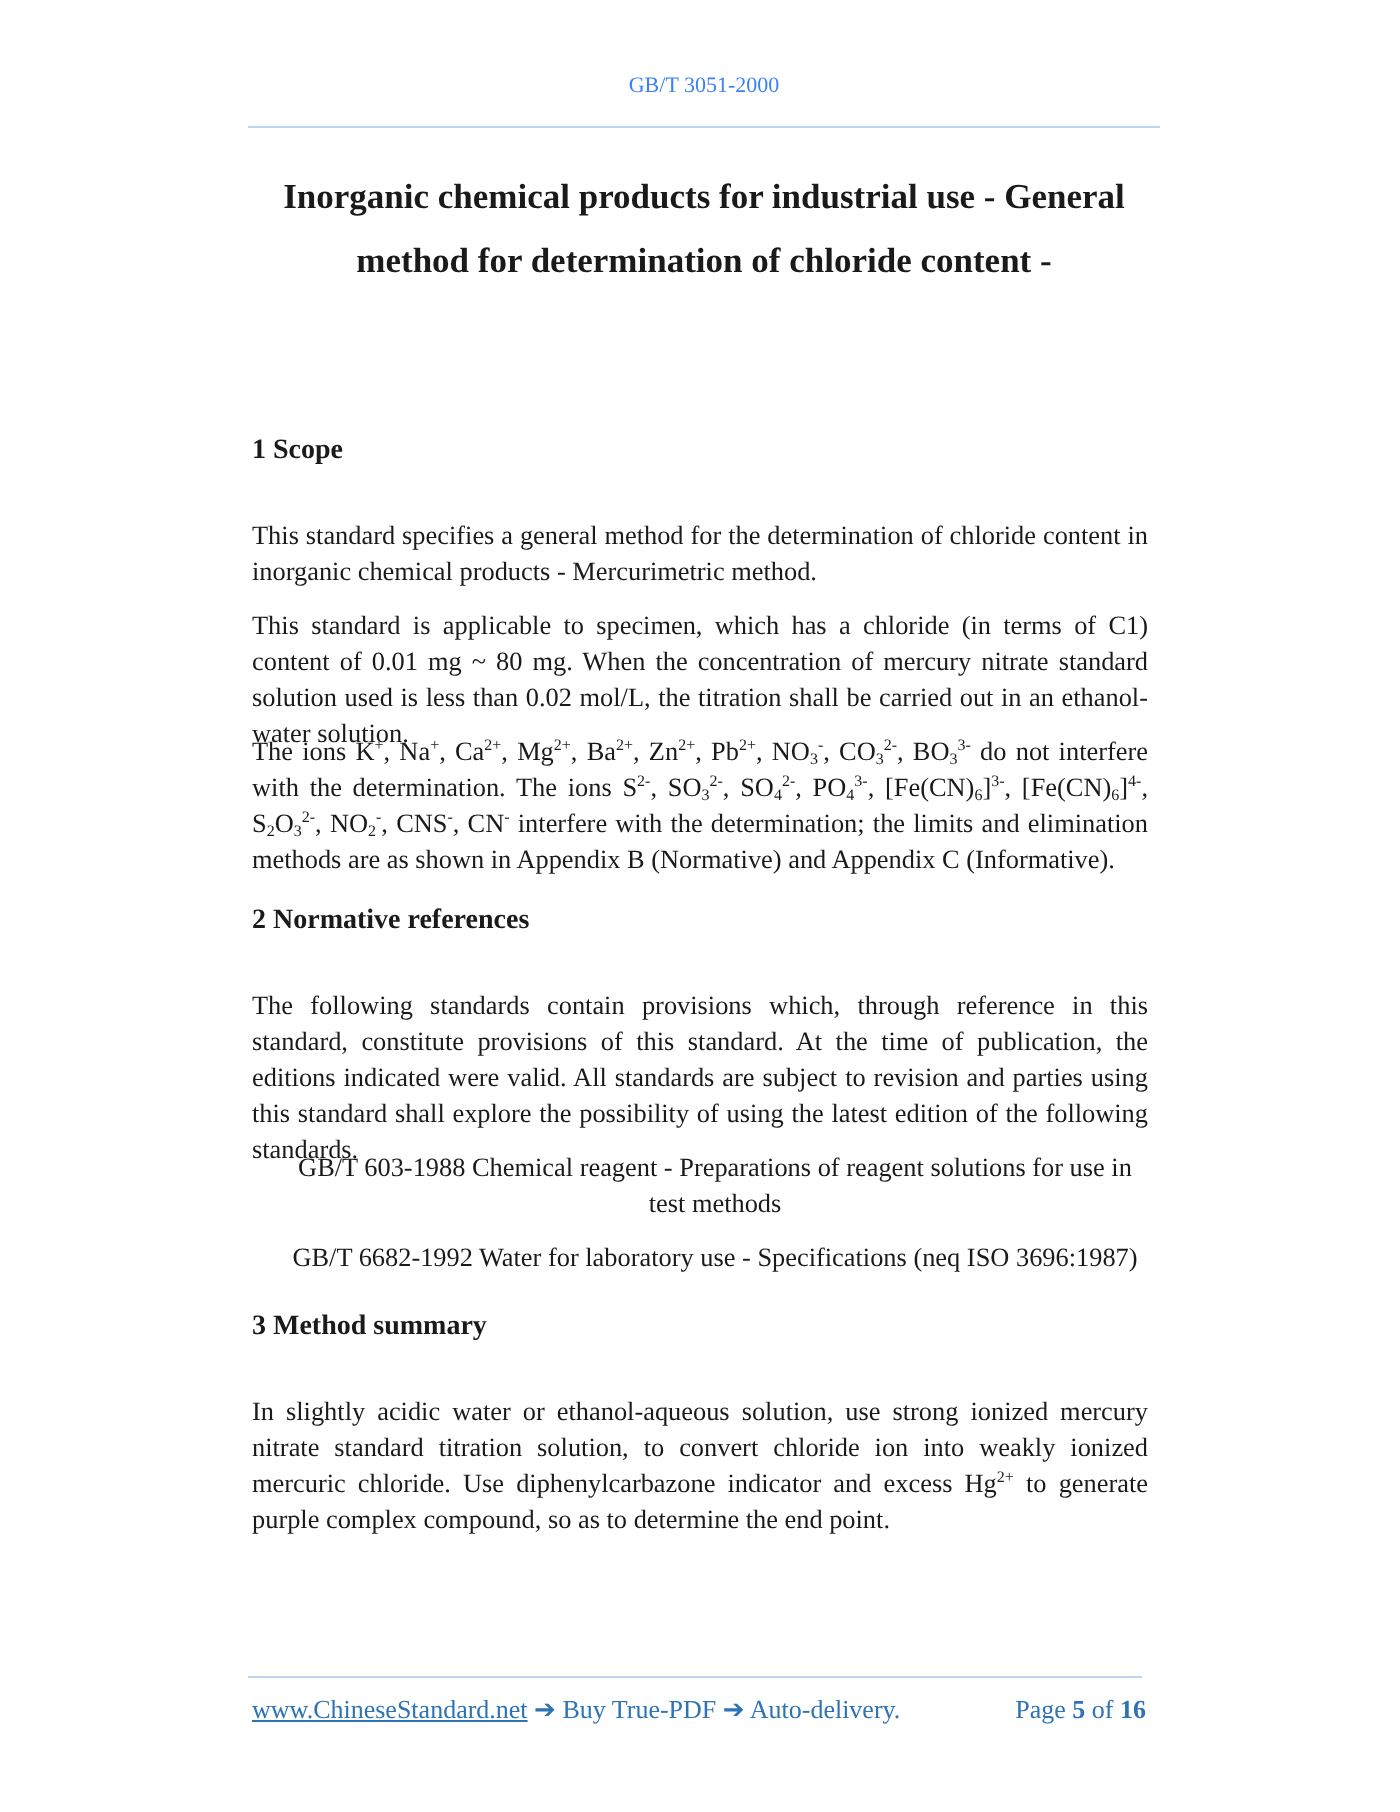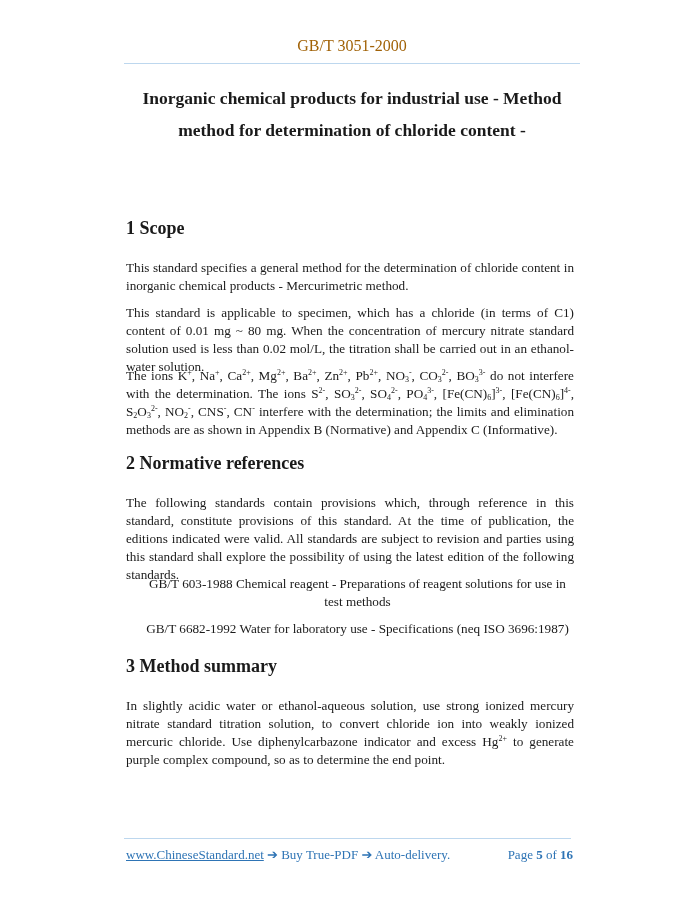--- a/index.html
+++ b/index.html
@@ -1,43 +1,43 @@
 <!DOCTYPE html>
 <html><head>
 <meta charset="utf-8">
 <style>
   html, body { margin: 0; padding: 0; background: #ffffff; }
   body { width: 700px; height: 906px; position: relative; overflow: hidden;
          font-family: "Liberation Serif", serif; color: #1a1a1a; }
   .header { position: absolute; left: 124px; top: 37px; width: 456px; text-align: center;
-            font-size: 16px; color: #a16207; }
+            font-size: 11px; color: #3b82f6; }
   .header-rule { position: absolute; left: 124px; top: 63px; width: 456px; height: 1px; background: #bdd7ee; }
   .title { position: absolute; left: 124px; top: 82px; width: 456px; text-align: center;
            font-weight: bold; font-size: 17.5px; line-height: 32px; }
-  .h1 { position: absolute; left: 126px; font-weight: bold; font-size: 18px; text-align: center; }
+  .h1 { position: absolute; left: 126px; font-weight: bold; font-size: 14px; text-align: center; }
   .p { position: absolute; left: 126px; width: 448px; font-size: 13.2px; line-height: 18px;
        text-align: justify; }
   .p.indent { left: 141px; width: 433px; text-align: center; }
   sup, sub { font-size: 8px; line-height: 0; }
   sup { vertical-align: 5px; }
   sub { vertical-align: -2px; }
   .footer-rule { position: absolute; left: 124px; top: 838px; width: 447px; height: 1px; background: #bdd7ee; }
   .footer { position: absolute; left: 126px; top: 847px; width: 447px; font-size: 13px; color: #2e74b5; }
   .footer a { color: #2e74b5; text-decoration: underline; }
   .footer .right { position: absolute; right: 0; top: 0; }
   .footer b { font-weight: bold; }
 </style>
 </head>
 <body>
 
 <div class="header">GB/T 3051-2000</div>
 <div class="header-rule"></div>
 
 <div class="title">
-  <div>Inorganic chemical products for industrial use - Method</div>
+  <div>Inorganic chemical products for industrial use - General</div>
   <div>method for determination of chloride content -</div>
 </div>
 
 <div class="h1" style="top:218px">1 Scope</div>
 <div class="p" style="top:259px">This standard specifies a general method for the determination of chloride content in inorganic chemical products - Mercurimetric method.</div>
 <div class="p" style="top:304px">This standard is applicable to specimen, which has a chloride (in terms of C1) content of 0.01 mg ~ 80 mg. When the concentration of mercury nitrate standard solution used is less than 0.02 mol/L, the titration shall be carried out in an ethanol-water solution.</div>
 <div class="p" id="ions-para" style="top:367px"><span>The ions K</span><sup>+</sup><span>, Na</span><sup>+</sup><span>, Ca</span><sup>2+</sup><span>, Mg</span><sup>2+</sup><span>, Ba</span><sup>2+</sup><span>, Zn</span><sup>2+</sup><span>, Pb</span><sup>2+</sup><span>, NO</span><sub>3</sub><sup>-</sup><span>, CO</span><sub>3</sub><sup>2-</sup><span>, BO</span><sub>3</sub><sup>3-</sup><span> do not interfere with the determination. The ions S</span><sup>2-</sup><span>, SO</span><sub>3</sub><sup>2-</sup><span>, SO</span><sub>4</sub><sup>2-</sup><span>, PO</span><sub>4</sub><sup>3-</sup><span>, [Fe(CN)</span><sub>6</sub><span>]</span><sup>3-</sup><span>, [Fe(CN)</span><sub>6</sub><span>]</span><sup>4-</sup><span>, S</span><sub>2</sub><span>O</span><sub>3</sub><sup>2-</sup><span>, NO</span><sub>2</sub><sup>-</sup><span>, CNS</span><sup>-</sup><span>, CN</span><sup>-</sup><span> interfere with the determination; the limits and elimination methods are as shown in Appendix B (Normative) and Appendix C (Informative).</span></div>
 
 <div class="h1" style="top:453px">2 Normative references</div>
 <div class="p" style="top:494px">The following standards contain provisions which, through reference in this standard, constitute provisions of this standard. At the time of publication, the editions indicated were valid. All standards are subject to revision and parties using this standard shall explore the possibility of using the latest edition of the following standards.</div>

